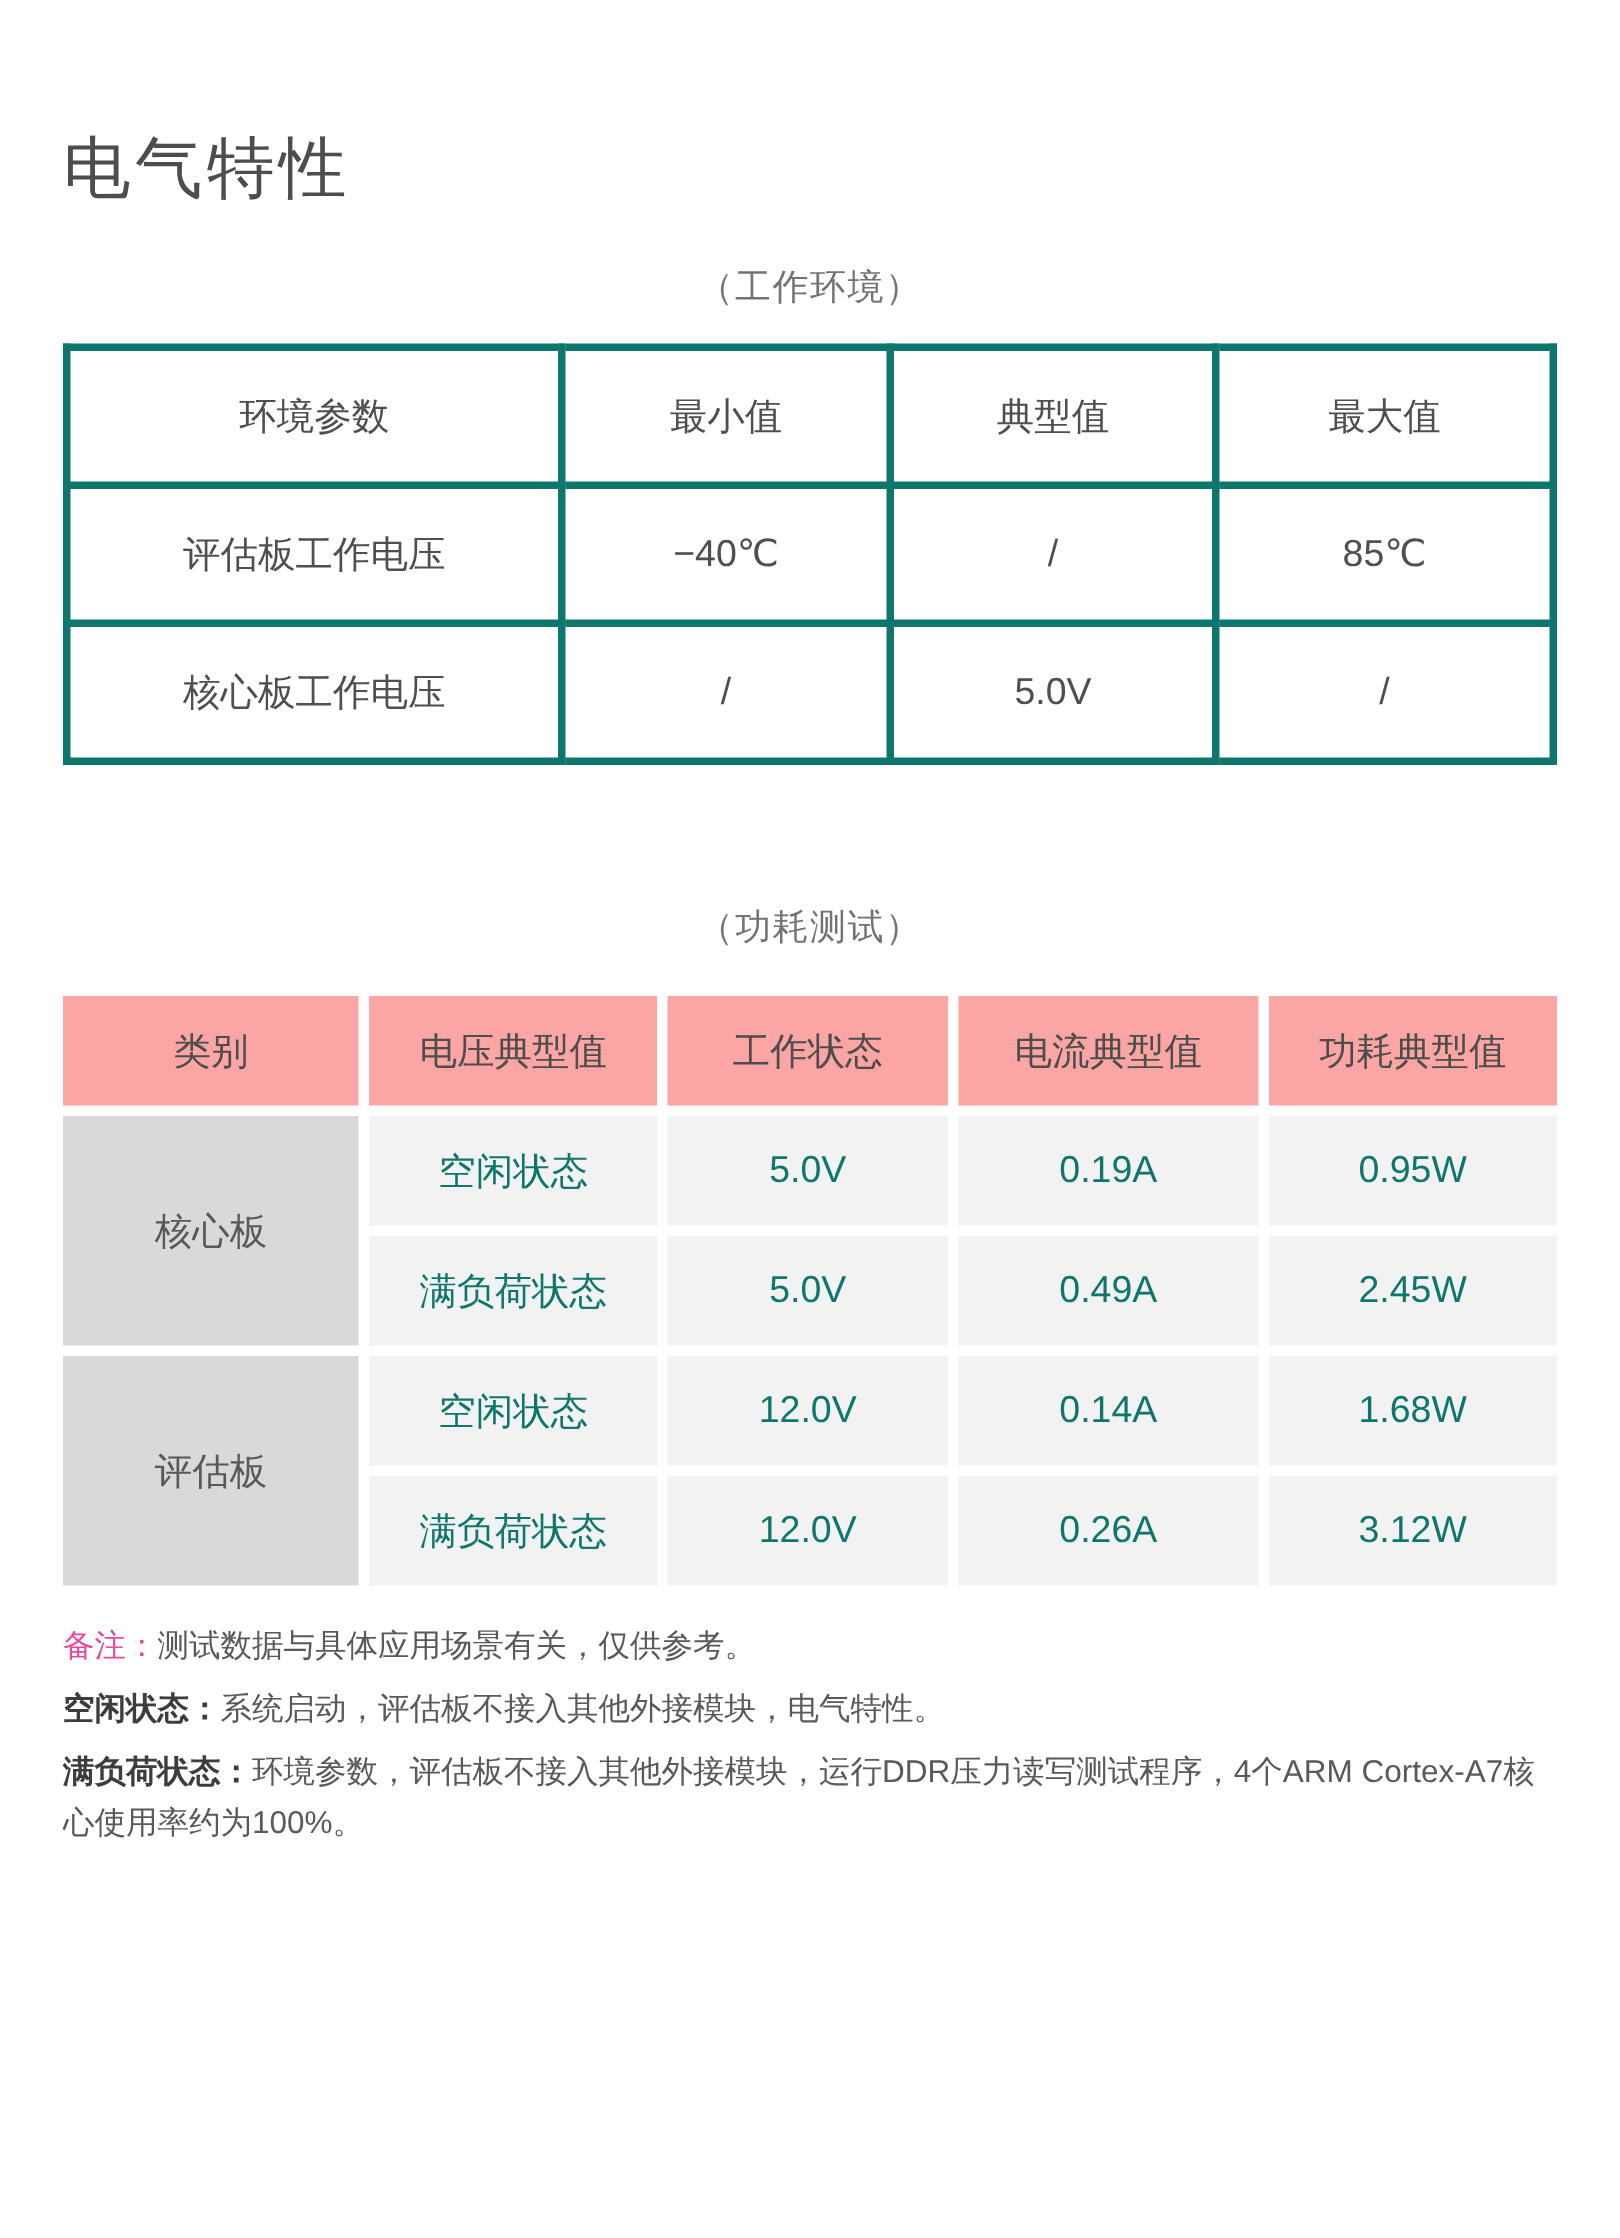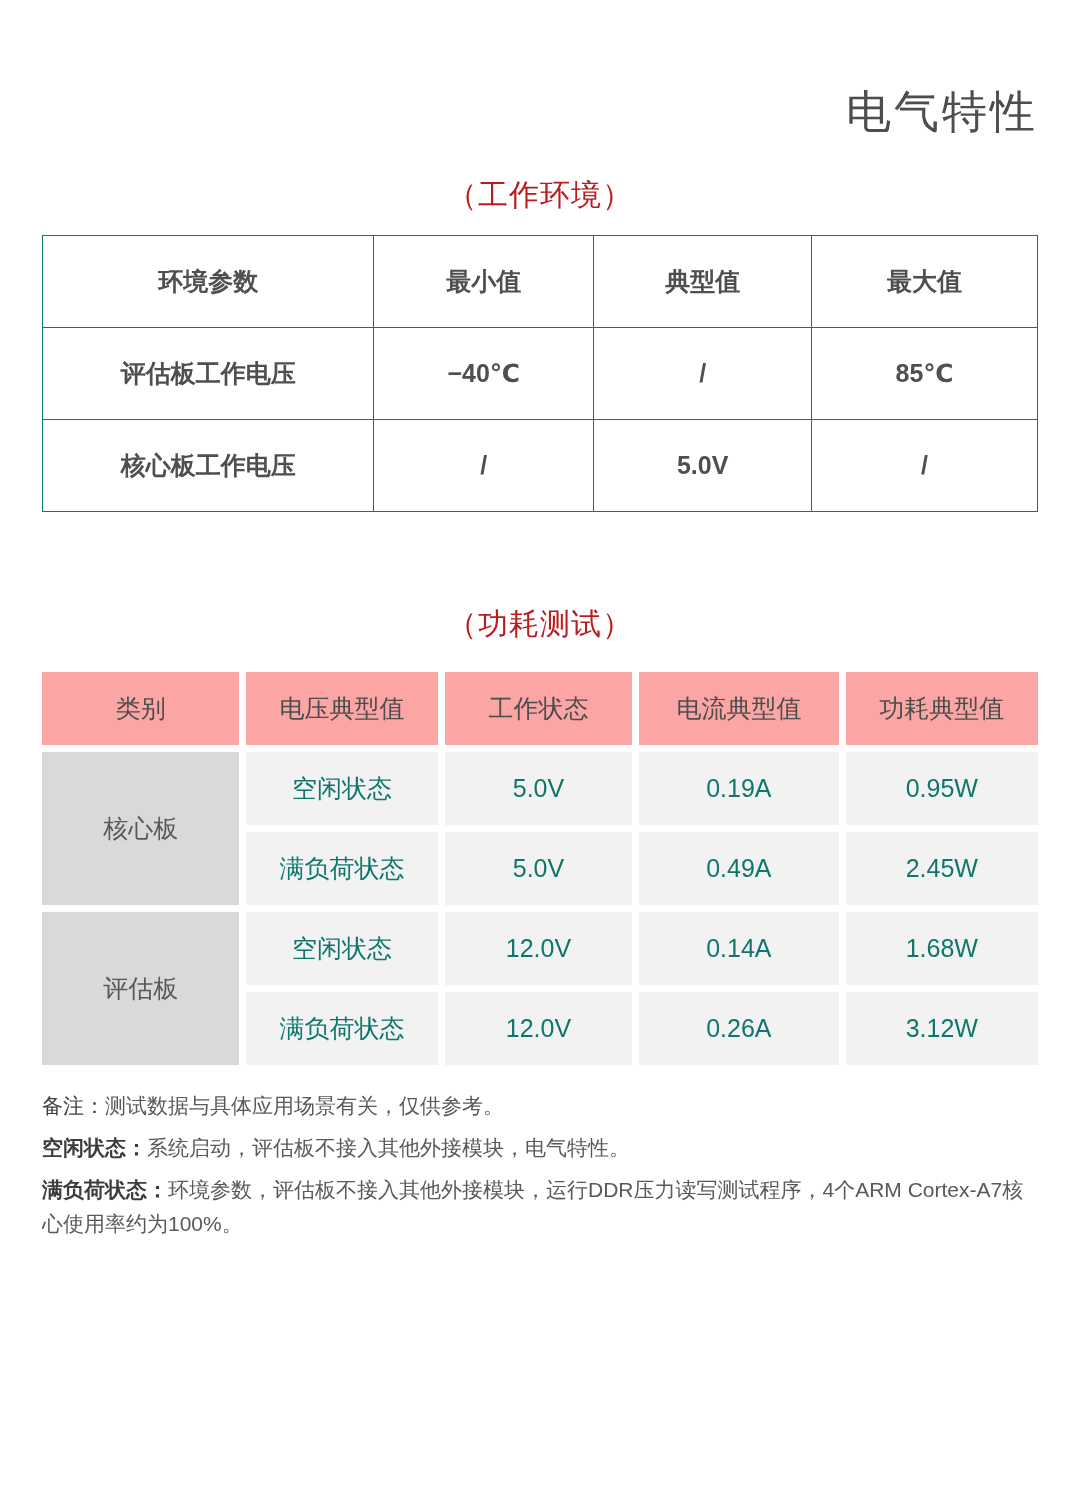--- a/index.html
+++ b/index.html
@@ -7,51 +7,50 @@
   .page {
     width: 1080px; height: 1492px;
     background: #ffffff;
     font-family: "Liberation Sans", "DejaVu Sans", sans-serif;
     overflow: hidden;
   }
   .content { width: 996px; margin: 0 auto; }
 
   .title {
     padding-top: 86px;
-    text-align: right;
+    text-align: left;
     font-size: 45px;
     line-height: 1.15;
     color: #4d4d4d;
     letter-spacing: 3px;
   }
   .subtitle {
     text-align: center;
-    font-size: 30px;
+    font-size: 24px;
     line-height: 1;
-    color: #b91c1c;
+    color: #737373;
     letter-spacing: 1px;
   }
   .sub1 { margin-top: 42px; }
   .sub2 { margin-top: 97px; }
 
   
   table.env {
     width: 100%;
     margin-top: 25px;
     border-collapse: collapse;
     table-layout: fixed;
   }
   table.env td {
-    border: 1px solid #0f766e;
+    border: 5px solid #0f766e;
     height: 92px;
     text-align: center;
     vertical-align: middle;
     font-size: 25px;
     color: #4f4f4f;
-    font-weight: bold;
   }
 
   
   .ptable {
     margin-top: 33px;
     display: grid;
     grid-template-columns: 196fr 190fr 186fr 198fr 191fr;
     grid-template-rows: repeat(5, 73px);
     gap: 7px;
     width: 100%;
@@ -68,21 +67,21 @@
   .ptable .cat { background: #d9d9d9; grid-row: span 2; color: #595959; }
 
   
   .notes {
     margin-top: 24px;
     font-size: 21px;
     color: #595959;
     line-height: 1.62;
   }
   .notes p { margin: 0 0 8px 0; }
-  .notes .red { color: #404040; }
+  .notes .red { color: #ec4899; }
   .notes b { color: #3d3d3d; font-weight: bold; }
 </style>
 </head>
 <body>
 
 <div class="page">
   <div class="content">
 
     <div class="title">电气特性</div>
 

